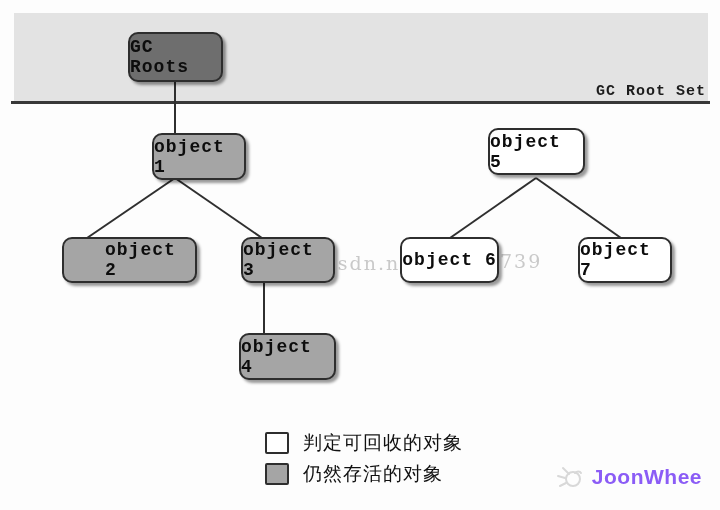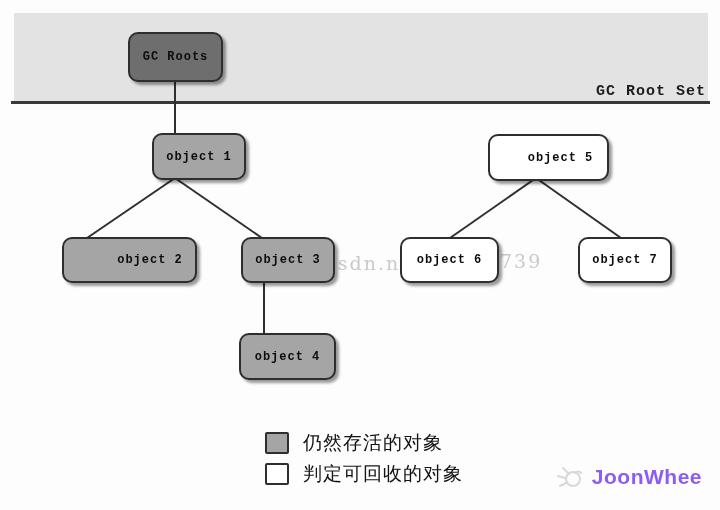--- a/index.html
+++ b/index.html
@@ -26,31 +26,31 @@
   }
   .wm-csdn.left{left:303px;top:252px;}
   .wm-csdn.right{left:500px;top:250px;}
   
   .node{
     position:absolute;z-index:5;
     display:flex;align-items:center;justify-content:center;
     border:2px solid #2e2e2e;border-radius:10px;
     box-shadow:3px 3px 3px rgba(0,0,0,0.40);
     font-family:"Liberation Mono","DejaVu Sans Mono",monospace;
-    font-weight:bold;font-size:12px;color:#0d0d0d;letter-spacing:1px;
+    font-weight:bold;font-size:18px;color:#0d0d0d;letter-spacing:1px;
   }
   .node.root{background:#6e6e6e;}
   .node.live{background:#a5a5a5;margin-left:24px;}
   .node.recyclable{background:#ffffff;}
   .n-gc-roots {left:128px;top:32px; width:91px;height:46px;}
   .n-object-1 {left:128px;top:133px;width:90px;height:43px;}
   .n-object-2 {left:38px; top:237px;width:90px;height:42px;padding-left:41px;}
   .n-object-3 {left:217px;top:237px;width:90px;height:42px;}
   .n-object-4 {left:215px;top:333px;width:93px;height:43px;}
-  .n-object-5 {left:488px;top:134px;width:93px;height:43px;padding-left:24px;}
+  .n-object-5 {left:488px;top:128px;width:93px;height:43px;}
   .n-object-6 {left:400px;top:237px;width:95px;height:42px;}
   .n-object-7 {left:578px;top:237px;width:90px;height:42px;}
   
   .legend{position:absolute;left:265px;top:430px;z-index:5;}
   .legend-row{display:flex;align-items:center;margin-bottom:5px;}
   .legend-swatch{
     width:20px;height:18px;border:2px solid #2e2e2e;border-radius:2px;
     margin-right:14px;flex:0 0 auto;
   }
   .legend-swatch.live{background:#a5a5a5;}
@@ -110,26 +110,26 @@
   </div>
   <div class="node recyclable n-object-6">
     <span>object 6</span>
   </div>
   <div class="node recyclable n-object-7">
     <span>object 7</span>
   </div>
 
   <div class="legend">
     <div class="legend-row">
+      <span class="legend-swatch recyclable"></span>
+      <span class="legend-label">判定可回收的对象</span>
+    </div>
+    <div class="legend-row">
       <span class="legend-swatch live"></span>
       <span class="legend-label">仍然存活的对象</span>
-    </div>
-    <div class="legend-row">
-      <span class="legend-swatch recyclable"></span>
-      <span class="legend-label">判定可回收的对象</span>
     </div>
   </div>
 
   <div class="wm-sign">
     <svg class="sign-icon" width="30" height="26" viewBox="0 0 30 26" xmlns="http://www.w3.org/2000/svg">
       <g stroke="#d8d8d8" stroke-width="2" fill="none" stroke-linecap="round">
         <circle cx="17" cy="15" r="7"></circle>
         <path d="M13 10 L7 4"></path>
         <path d="M9 14 L2 12"></path>
         <path d="M10 19 L4 22"></path>

